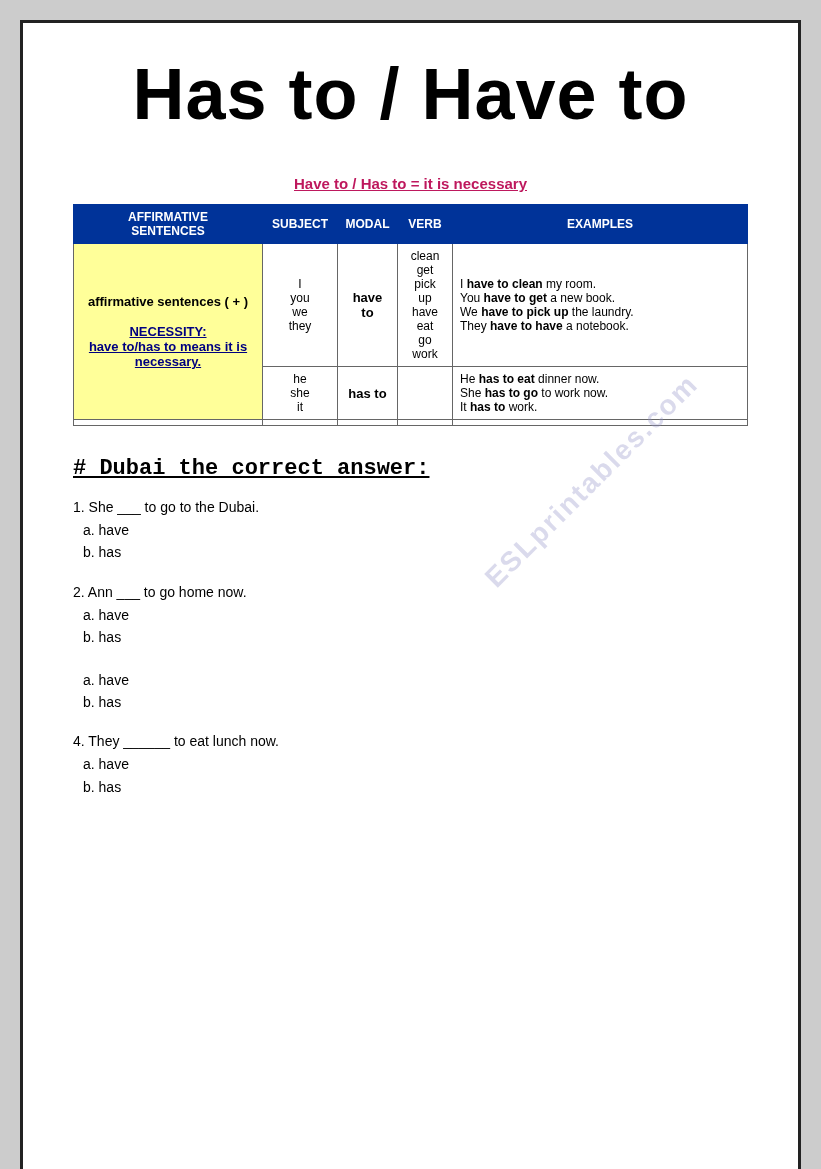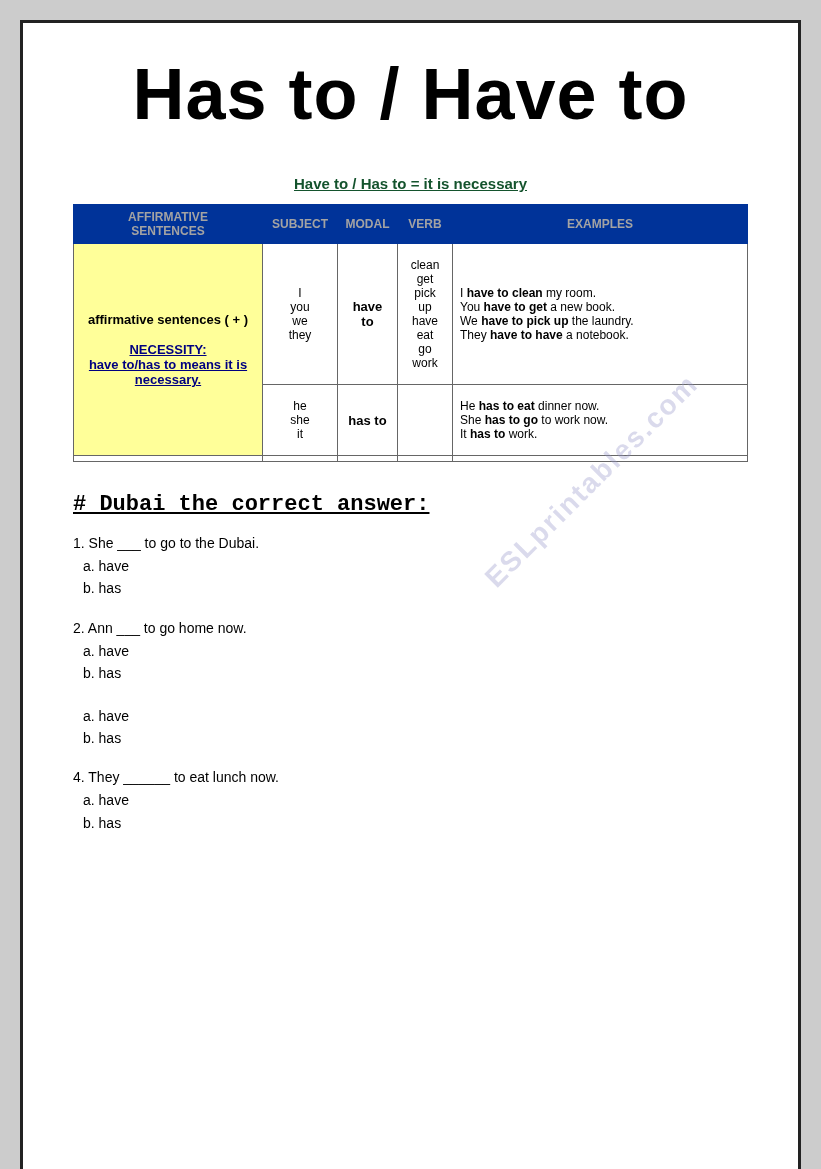--- a/index.html
+++ b/index.html
@@ -28,43 +28,43 @@
       color: #000;
       margin-bottom: 38px;
       letter-spacing: 1px;
     }
     .subtitle {
       text-align: center;
       font-size: 15px;
       font-weight: bold;
       text-decoration: underline;
       margin-bottom: 12px;
-      color: #14532d;
+      color: #be185d;
       margin-top: 40px;
     }
     
     .grammar-table {
       width: 100%;
       border-collapse: collapse;
       margin-bottom: 30px;
       font-size: 13px;
     }
     .grammar-table th {
       background: #003399;
-      color: #a3a3a3;
+      color: #ffffff;
       border: 1px solid #003399;
       padding: 5px 7px;
       text-align: center;
       font-weight: bold;
       font-size: 12px;
     }
     .grammar-table td {
       border: 1px solid #666;
       vertical-align: middle;
-      padding: 14px 7px;
+      padding: 5px 7px;
     }
     .td-affirmative-label {
       background: #ffff99;
       font-weight: bold;
       font-size: 13px;
       text-align: center;
       padding: 10px 8px;
       vertical-align: top;
       width: 189px;
     }

